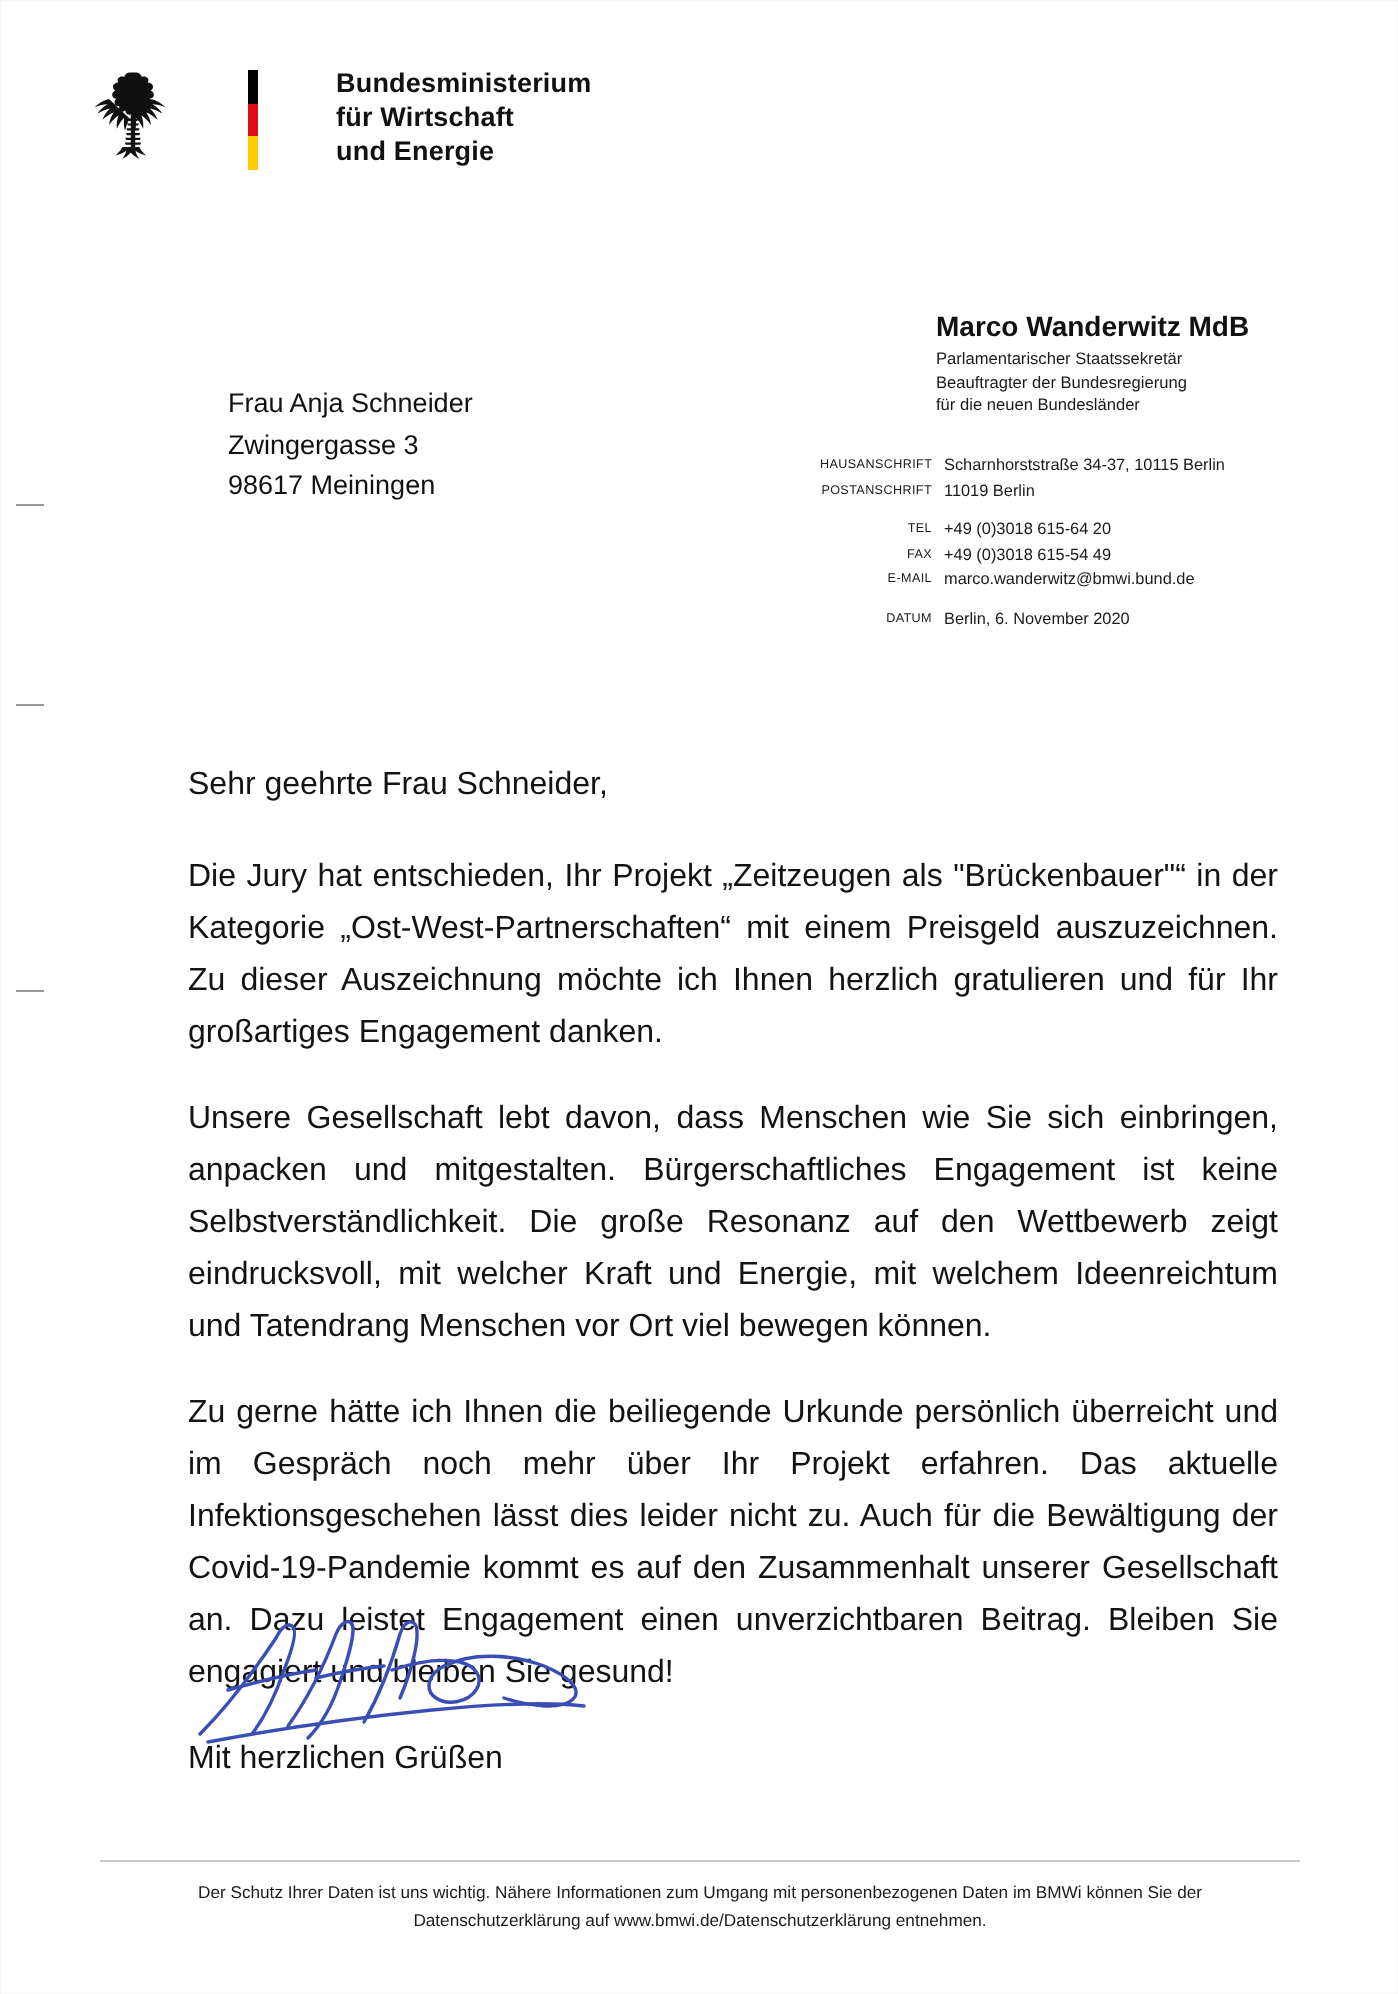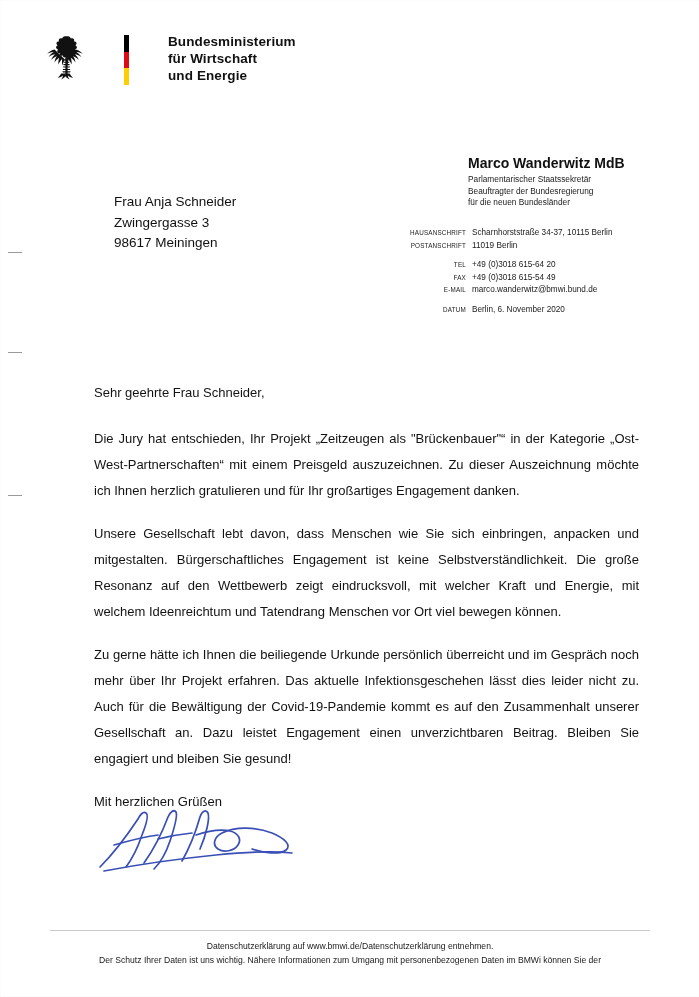--- a/index.html
+++ b/index.html
@@ -126,21 +126,21 @@
   .mark.m1 { top: 252px; }
   .mark.m2 { top: 352px; }
   .mark.m3 { top: 495px; }
 
   
   .body-text {
     position: absolute;
     left: 94px;
     top: 380px;
     width: 545px;
-    font-size: 13px;
+    font-size: 16px;
     line-height: 26px;
     color: #131313;
     text-align: justify;
   }
   .body-text p {
     margin: 0 0 17px 0;
   }
   .body-text p.salutation { margin-bottom: 20px; }
   .body-text p.closing { margin-top: 16px; text-align: left; }
 
@@ -265,17 +265,17 @@
       <path d="M48 58 C 58 44, 66 28, 72 12 C 74 7, 78 4, 80 7 C 82 11, 78 24, 74 36 C 70 48, 64 58, 58 64"></path>
       <path d="M62 34 C 74 31, 86 29, 96 28"></path>
       <path d="M86 56 C 94 42, 100 26, 104 12 C 106 6, 110 4, 112 8 C 114 14, 110 30, 104 44"></path>
       <path d="M100 30 C 112 26, 124 24, 134 26 C 142 28, 146 34, 142 40 C 138 46, 128 48, 122 44 C 116 40, 118 32, 126 28 C 140 21, 160 22, 176 28 C 188 33, 196 40, 190 45 C 184 50, 168 48, 156 44"></path>
       <path d="M8 66 C 40 60, 80 54, 120 50 C 150 47, 178 46, 196 48"></path>
     </g>
   </svg>
 
   <div class="footer">
     <div class="rule"></div>
+    <div>Der Schutz Ihrer Daten ist uns wichtig. Nähere Informationen zum Umgang mit personenbezogenen Daten im BMWi können Sie der</div>
     <div>Datenschutzerklärung auf www.bmwi.de/Datenschutzerklärung entnehmen.</div>
-    <div>Der Schutz Ihrer Daten ist uns wichtig. Nähere Informationen zum Umgang mit personenbezogenen Daten im BMWi können Sie der</div>
   </div>
 
 </div>
 
 </body></html>

